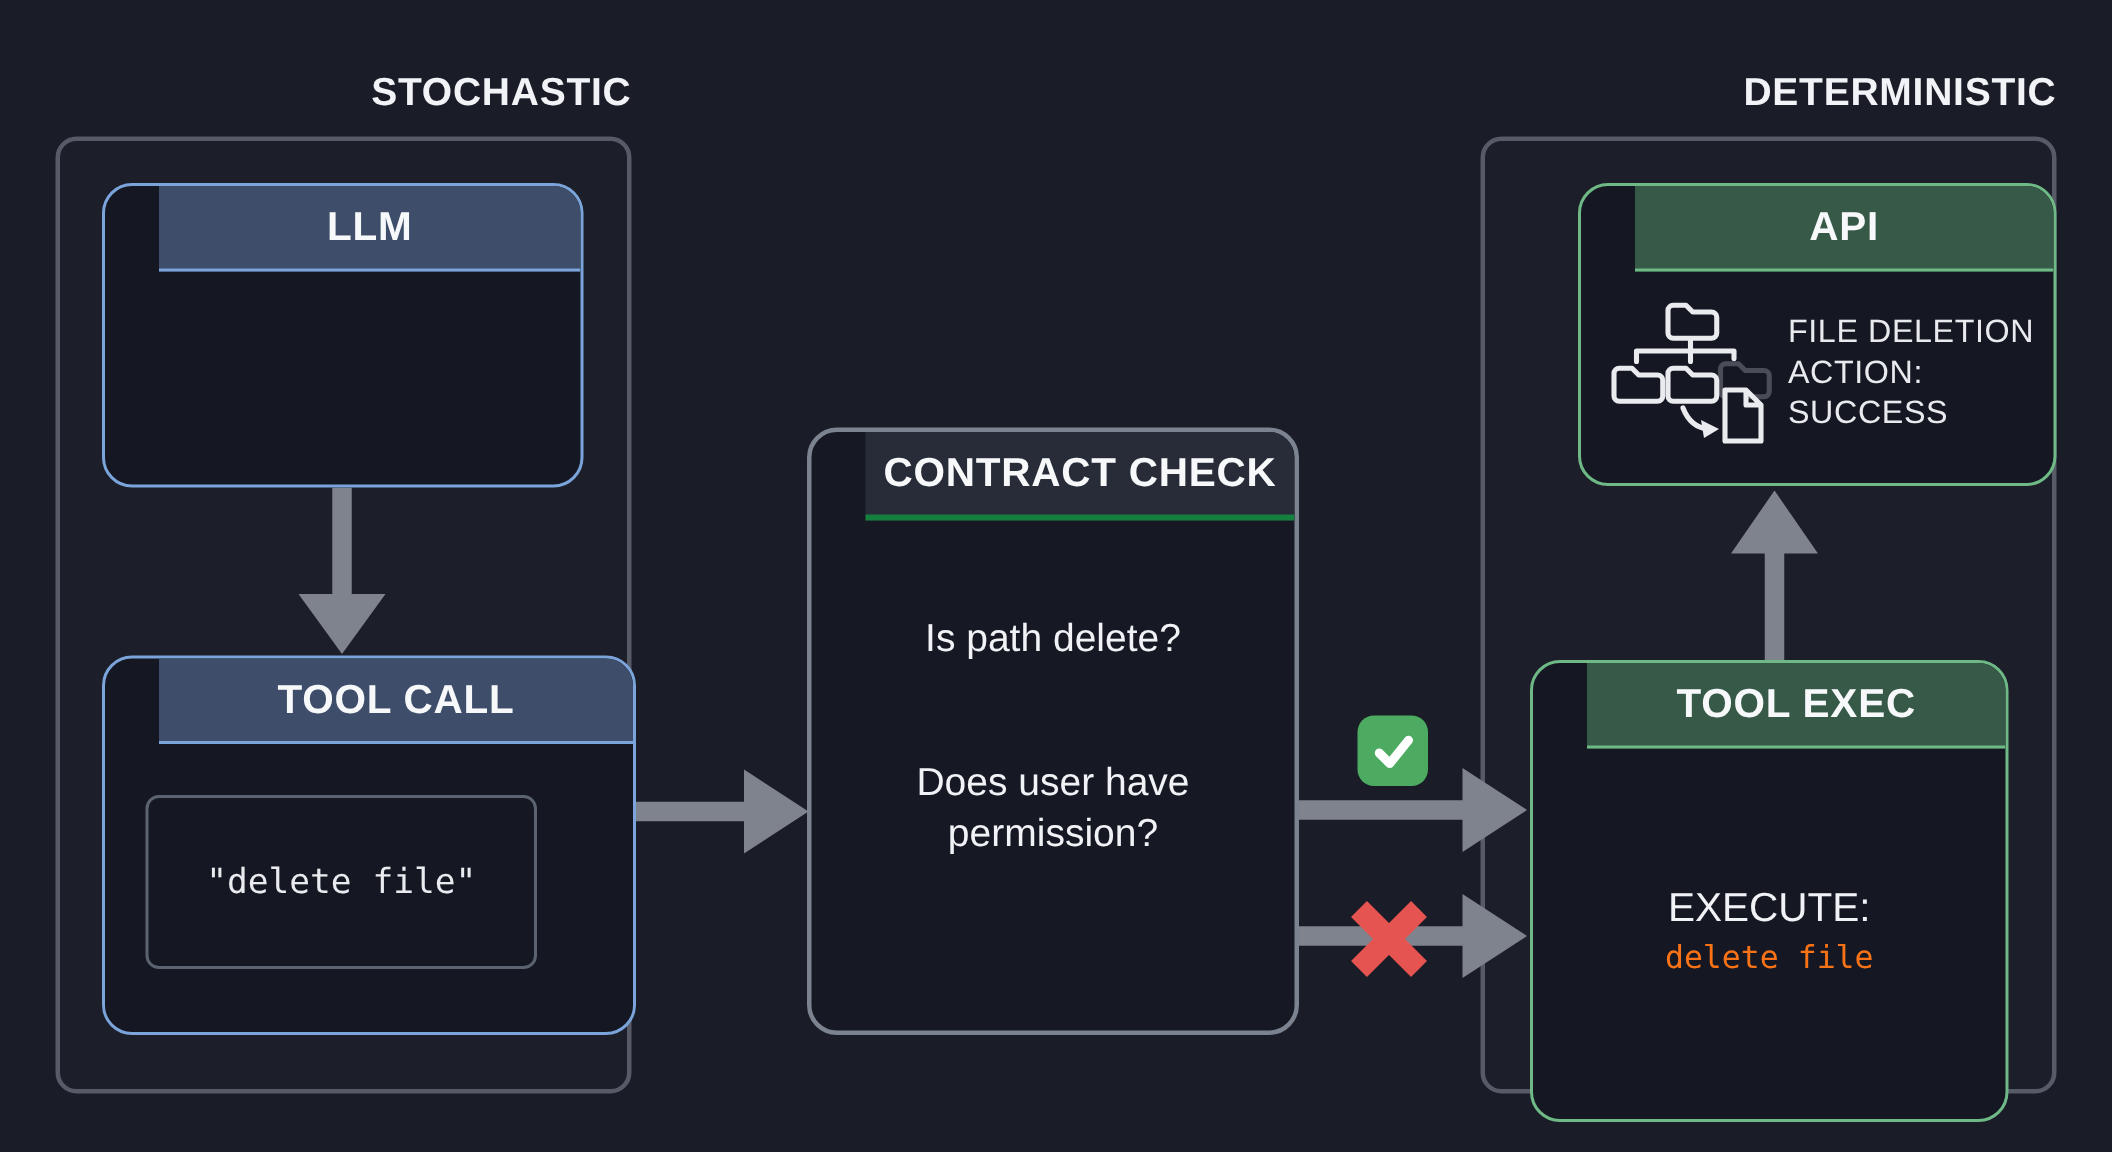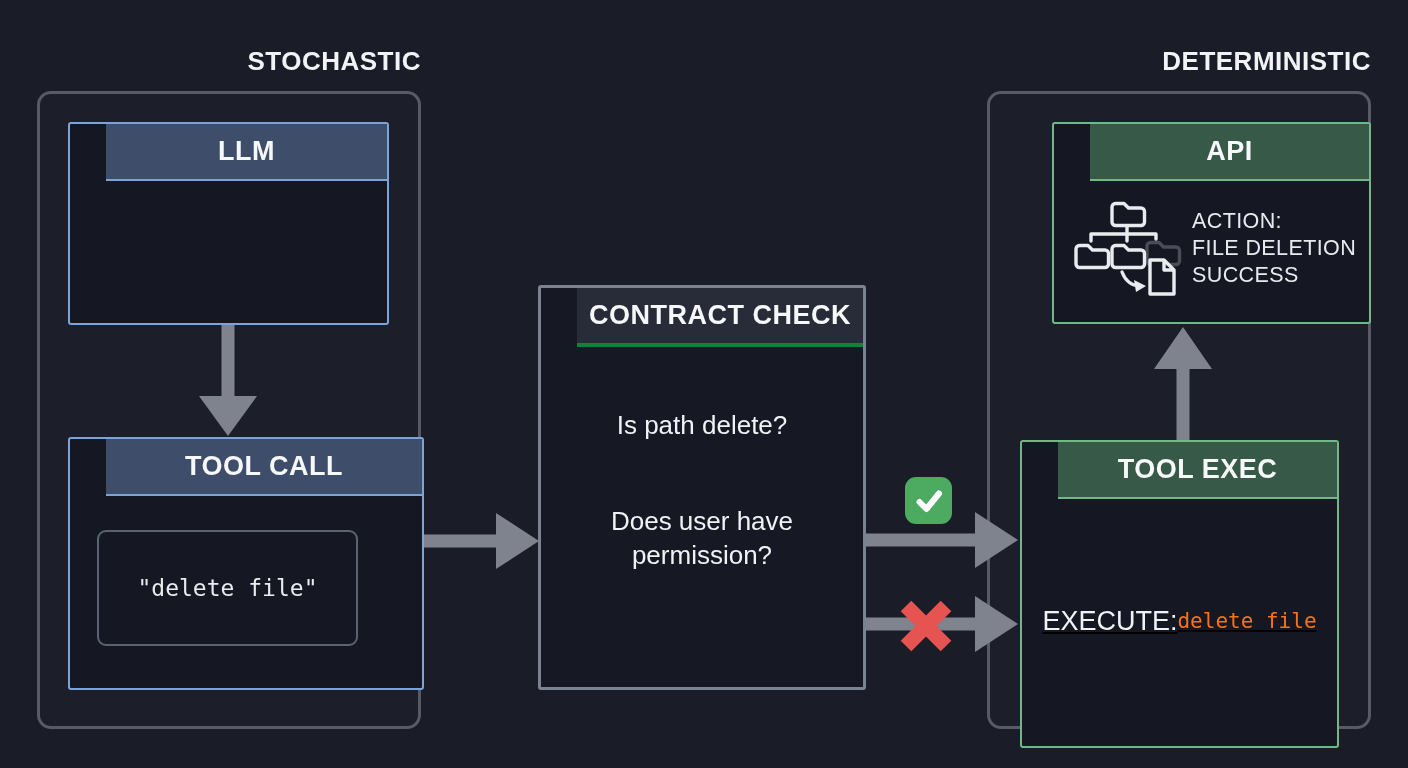--- a/index.html
+++ b/index.html
@@ -18,21 +18,21 @@
     letter-spacing:0.5px;
   }
   .panel {
     position:absolute; top:91px; width:384px; height:638px;
     border:3px solid #565b67; border-radius:14px;
     background:rgba(255,255,255,0.012);
     box-sizing:border-box;
   }
   .box {
     position:absolute; box-sizing:border-box;
-    background:#151823; border-radius:3px; overflow:hidden;padding-left:36px;
+    background:#151823; border-radius:20px; overflow:hidden;padding-left:36px;
   }
   .box-header {
     height:55px; display:flex; align-items:center; justify-content:center;
     color:#f7f8fa; font-size:27px; font-weight:bold; letter-spacing:0.5px;
   }
   .box.blue  { border:2.5px solid #7aa4da; }
   .box.blue .box-header  { background:#3d4d6a; border-bottom:2.5px solid #7aa4da; }
   .box.green { border:2.5px solid #6eb986; }
   .box.green .box-header { background:#375a48; border-bottom:2.5px solid #6eb986; }
   .box.gray  { border:3px solid #7c8390; background:#161924; }
@@ -56,21 +56,21 @@
   .q2 .q-inner { display:inline-block; max-width:230px; }
 
   .api-icon { position:absolute; left:14px; top:72px; }
   .api-text {
     position:absolute; left:138px; top:84px;
     color:#e8eaee; font-size:21.5px; line-height:27px; letter-spacing:0.4px;
   }
 
   .exec-body {
     position:absolute; left:0; top:55px; right:0; bottom:0;
-    display:flex; flex-direction:row; align-items:center; justify-content:center;text-decoration:underline;
+    display:flex; flex-direction:column; align-items:center; justify-content:center;
   }
   .exec-label { color:#f0f2f5; font-size:27px; line-height:33px; }
   .exec-code  { color:#f97316; font-size:21px; line-height:33px; }
 
   .arrow { position:absolute; }
   .badge-pass {
     position:absolute; left:905px; top:477px; width:47px; height:47px;
     background:#4cab60; border-radius:11px;
     display:flex; align-items:center; justify-content:center;
   }
@@ -142,22 +142,22 @@
       <use href="#folder" x="6" y="45"></use>
       <use href="#folder" x="42" y="45"></use>
       <g opacity="0.25">
           <use href="#folder" x="77" y="42"></use>
         </g>
       <path d="M54 76 q5 13 17 14"></path>
       <polygon points="78,90 66,84 68,96" fill="#e9ebef" stroke="none"></polygon>
       <path d="M82 64 h14 l10 10 v24 h-24 z M96 64 v10 h10" fill="#151823"></path>
     </svg>
     <div class="api-text">
+      <div>FILE DELETION</div>
       <div>ACTION:</div>
-      <div>FILE DELETION</div>
       <div>SUCCESS</div>
     </div>
   </div>
 
   <div class="box green" style="left:1020px; top:440px; width:319px; height:308px;">
     <div class="box-header">TOOL EXEC</div>
     <div class="exec-body">
       <div class="exec-label">EXECUTE:</div>
       <div class="exec-code mono">delete file</div>
     </div>

